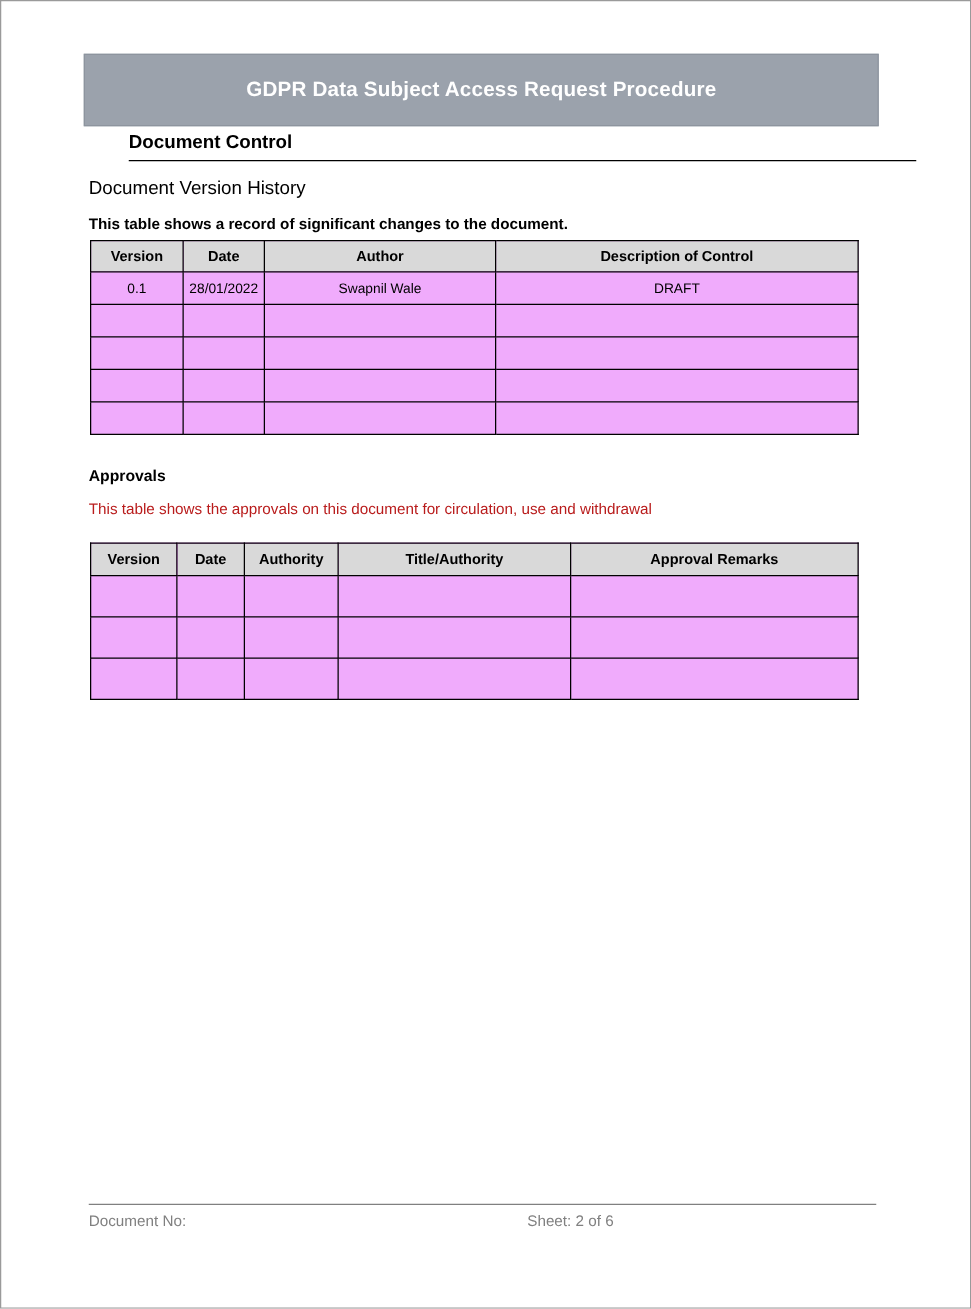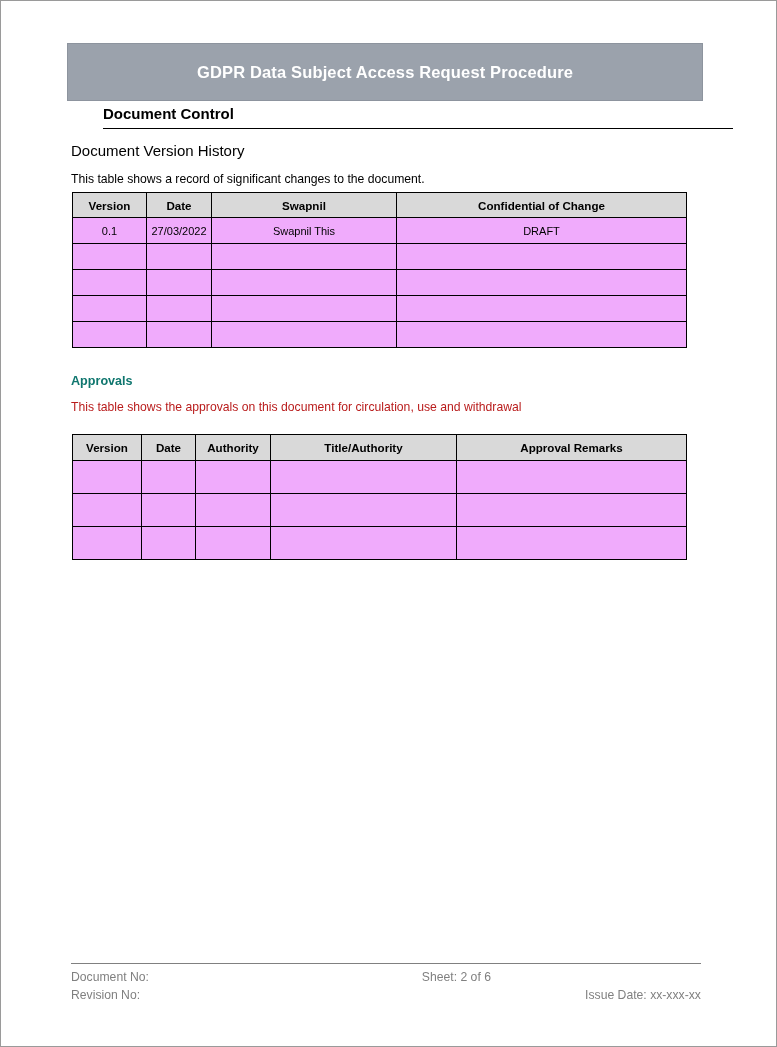--- a/index.html
+++ b/index.html
@@ -65,29 +65,30 @@
     font-size: 15px;
     font-weight: normal;
     color: #000000;
   }
   .p-version-history {
     position: absolute;
     left: 70px;
     top: 171px;
     font-size: 12.2px;
     color: #000000;
+    font-weight: bold;
   }
 
   .h-approvals {
     position: absolute;
     left: 70px;
     top: 373px;
     font-size: 12.6px;
     font-weight: bold;
-    color: #0f766e;
+    color: #000000;
   }
   .p-approvals {
     position: absolute;
     left: 70px;
     top: 399px;
     font-size: 12.2px;
     color: #b91c1c;
   }
 
   
@@ -172,29 +173,29 @@
     <colgroup>
       <col style="width:74px">
       <col style="width:65px">
       <col style="width:185px">
       <col style="width:290px">
     </colgroup>
     <thead>
       <tr>
         <th>Version</th>
         <th>Date</th>
-        <th>Swapnil</th>
-        <th>Confidential of Change</th>
+        <th>Author</th>
+        <th>Description of Control</th>
       </tr>
     </thead>
     <tbody>
       <tr>
         <td>0.1</td>
-        <td>27/03/2022</td>
-        <td>Swapnil This</td>
+        <td>28/01/2022</td>
+        <td>Swapnil Wale</td>
         <td>DRAFT</td>
       </tr>
       <tr>
         <td></td>
         <td></td>
         <td></td>
         <td></td>
       </tr>
       <tr>
         <td></td>
@@ -261,20 +262,15 @@
         <td></td>
       </tr>
     </tbody>
   </table>
 
   <div class="footer">
     <div class="footer-row">
       <span class="footer-left">Document No:</span>
       <span class="footer-right">Sheet: 2 of 6</span>
     </div>
-    <div class="footer-row">
-      <span class="footer-left">Revision No:</span>
-      <span class="footer-center"></span>
-      <span class="footer-right">Issue Date: xx-xxx-xx</span>
-    </div>
   </div>
 
 </div>
 
 </body></html>

